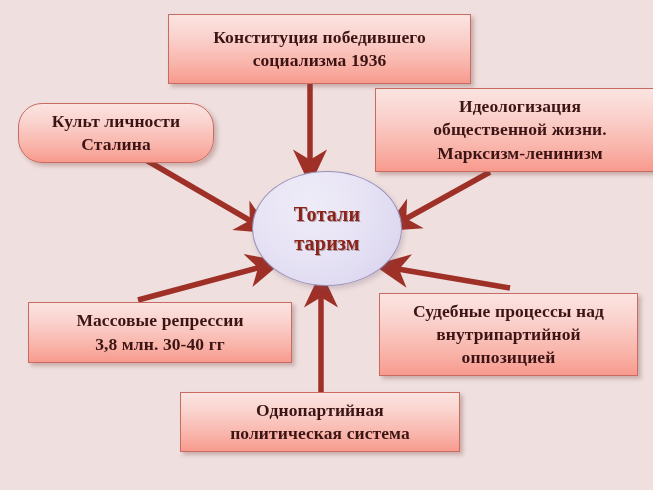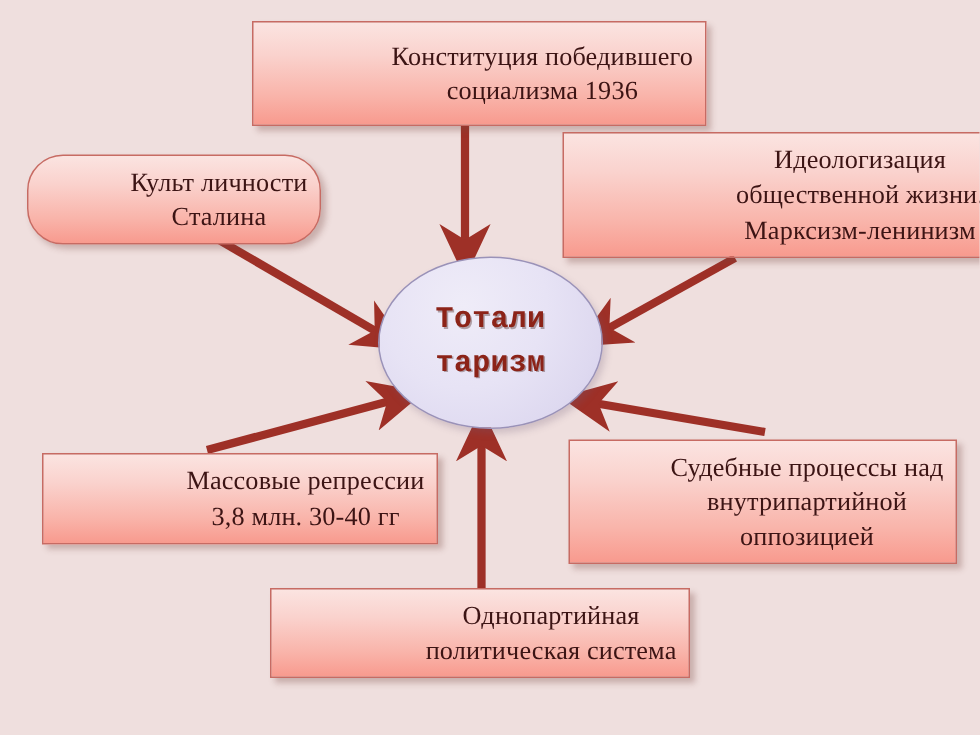--- a/index.html
+++ b/index.html
@@ -29,27 +29,28 @@
   }
   .node {
     position: absolute;
     z-index: 2;
     box-sizing: border-box;
     border: 1px solid #c76b63;
     background: linear-gradient(to bottom, #fbe4e1 0%, #fad2cd 32%, #f9b4aa 72%, #f89a8e 100%);
     box-shadow: 3px 3px 4px rgba(120, 70, 65, 0.32);
     display: flex;
     align-items: center;
-    justify-content: flex-end;
+    justify-content: center;
     text-align: center;
     color: #3c1414;
     font-size: 17.5px;
     line-height: 1.32;
     padding: 4px 8px;
     letter-spacing: 0.1px;
+    font-weight: bold;
   }
   .node .txt {
     display: block;
     white-space: pre-line;
   }
   
   #node-constitution {
     left: 168px;
     top: 14px;
     width: 303px;
@@ -104,21 +105,20 @@
   }
   #center-circle .txt {
     display: block;
     white-space: pre-line;
     font-weight: bold;
     font-size: 20px;
     line-height: 1.42;
     color: #8c2318;
     text-shadow: 1px 1px 0 rgba(60, 20, 15, 0.35);
     letter-spacing: 0.2px;
-    font-family: Liberation Mono, monospace;
   }
 </style>
 </head>
 <body>
 
 <div id="stage">
 
   <svg class="arrows" viewBox="0 0 653 490" width="653" height="490" xmlns="http://www.w3.org/2000/svg">
     <defs>
       <marker id="ah" markerWidth="7" markerHeight="7" refX="3.2" refY="3.5" orient="auto" markerUnits="strokeWidth">

